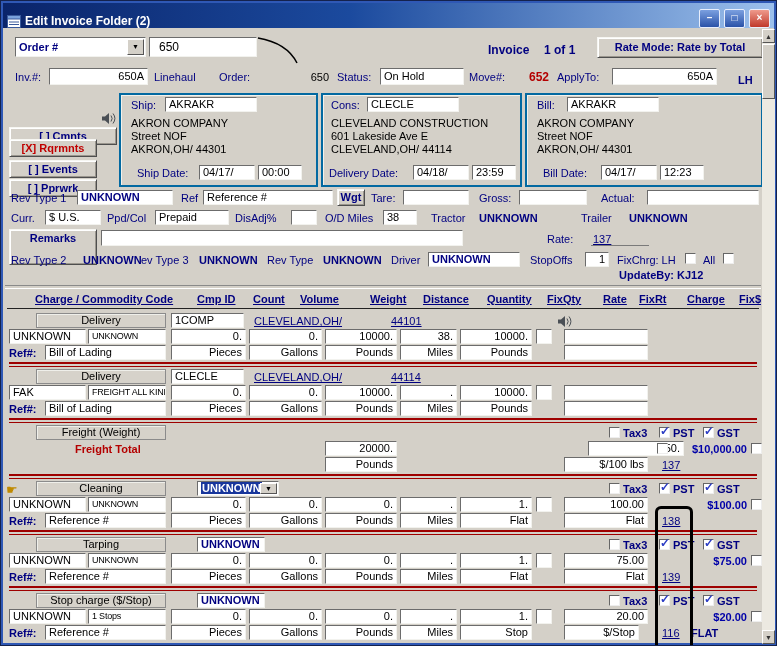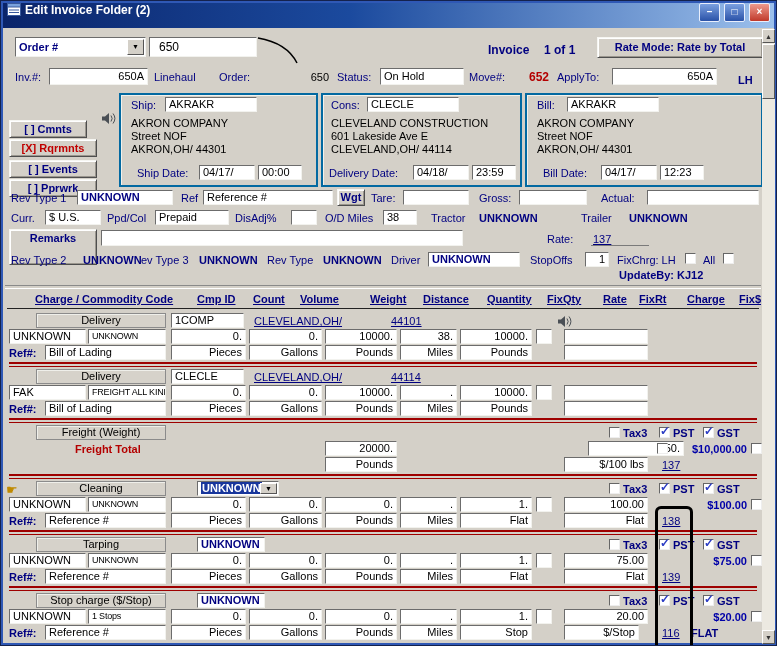--- a/index.html
+++ b/index.html
@@ -1,18 +1,18 @@
 <!DOCTYPE html>
 <html><head>
 <meta charset="utf-8">
 <style>
   html,body{margin:0;padding:0;background:#8f8f8f;font-family:"Liberation Sans",sans-serif;}
   #win{position:relative;width:777px;height:646px;background:#d4d0c8;overflow:hidden;border:1px solid #14224d;box-sizing:border-box;}
   .frame{position:absolute;inset:0;border:2px solid #2f58b5;pointer-events:none;z-index:30;}
-  .titlebar{position:absolute;left:2px;top:2px;width:771px;height:25px;background:linear-gradient(90deg,#0a246a 0%,#1b4a9e 45%,#9cc0ec 100%);display:flex;align-items:flex-start;gap:4px;padding:0 4px;z-index:65;box-sizing:border-box;}
+  .titlebar{position:absolute;left:2px;top:2px;width:771px;height:25px;background:linear-gradient(90deg,#0a246a 0%,#1b4a9e 45%,#9cc0ec 100%);display:flex;align-items:flex-end;gap:4px;padding:0 4px;z-index:65;box-sizing:border-box;}
   .title{flex:1;color:#fff;font-size:12px;font-weight:bold;white-space:nowrap;}
   .wbtn{width:19px;height:17px;border-radius:2px;color:#fff;font-size:10px;line-height:16px;text-align:center;border:1px solid #e8eefc;font-weight:bold;}
   .wbtn.sys{background:linear-gradient(#7ba0e0,#2a52a8);}
   .wbtn.close{background:linear-gradient(#ef9a8c,#c0392b);}
   .lbl{position:absolute;font-size:11px;font-weight:normal;color:#000080;white-space:nowrap;}
   .txt{position:absolute;font-size:11px;color:#000;white-space:nowrap;}
   .navytxt{position:absolute;font-size:11px;color:#000080;white-space:nowrap;text-decoration:underline;}
   .navybold{position:absolute;font-size:11px;color:#000080;font-weight:bold;white-space:nowrap;}
   .redbold{position:absolute;font-size:11px;color:#b40000;font-weight:bold;white-space:nowrap;}
   .fld{position:absolute;height:15px;background:#fff;border:1px solid;border-color:#6c6c6c #f2f2ee #f2f2ee #6c6c6c;font-size:11px;line-height:13px;padding:0 3px;color:#000;white-space:nowrap;overflow:hidden;box-sizing:border-box;}
@@ -80,21 +80,21 @@
   <span class="redbold" style="left:514px;top:69px;width:34px;text-align:right;font-size:12px">652</span>
   <span class="lbl" style="left:556px;top:70px">ApplyTo:</span>
   <div class="fld r" style="left:611px;top:67px;width:105px;height:17px;line-height:15px">650A</div>
   <span class="navybold" style="left:737px;top:73px">LH</span>
 
   <span class="spk" style="left:100px;top:110px"><svg width="15" height="13" viewBox="0 0 15 13">
         <path d="M1 4.5h3l4-3.5v11L4 8.5H1z" fill="#4a4f55"></path>
         <path d="M10 3.5q2.3 3 0 6M12 1.5q3.8 4.8 0 10" stroke="#4a4f55" fill="none"></path>
       </svg></span>
 
-  <div class="btn" style="left:8px;top:119px;width:78px;height:18px;line-height:16px">[ ] Cmnts</div>
+  <div class="btn" style="left:8px;top:126px;width:108px;height:18px;line-height:16px">[ ] Cmnts</div>
   <div class="btn red" style="left:8px;top:138px;width:88px;height:18px;line-height:16px">[X] Rqrmnts</div>
   <div class="btn" style="left:8px;top:159px;width:88px;height:18px;line-height:16px">[ ] Events</div>
   <div class="btn" style="left:8px;top:178px;width:88px;height:18px;line-height:16px">[ ] Pprwrk</div>
 
   <div class="panel" style="left:118px;top:92px;width:199px;height:94px">
     <span class="lbl" style="left:10px;top:4px">Ship:</span>
     <div class="fld" style="left:44px;top:2px;width:92px">AKRAKR</div>
     <span class="txt" style="left:10px;top:22px">AKRON COMPANY</span>
     <span class="txt" style="left:10px;top:35px">Street NOF</span>
     <span class="txt" style="left:10px;top:48px">AKRON,OH/ 44301</span>

